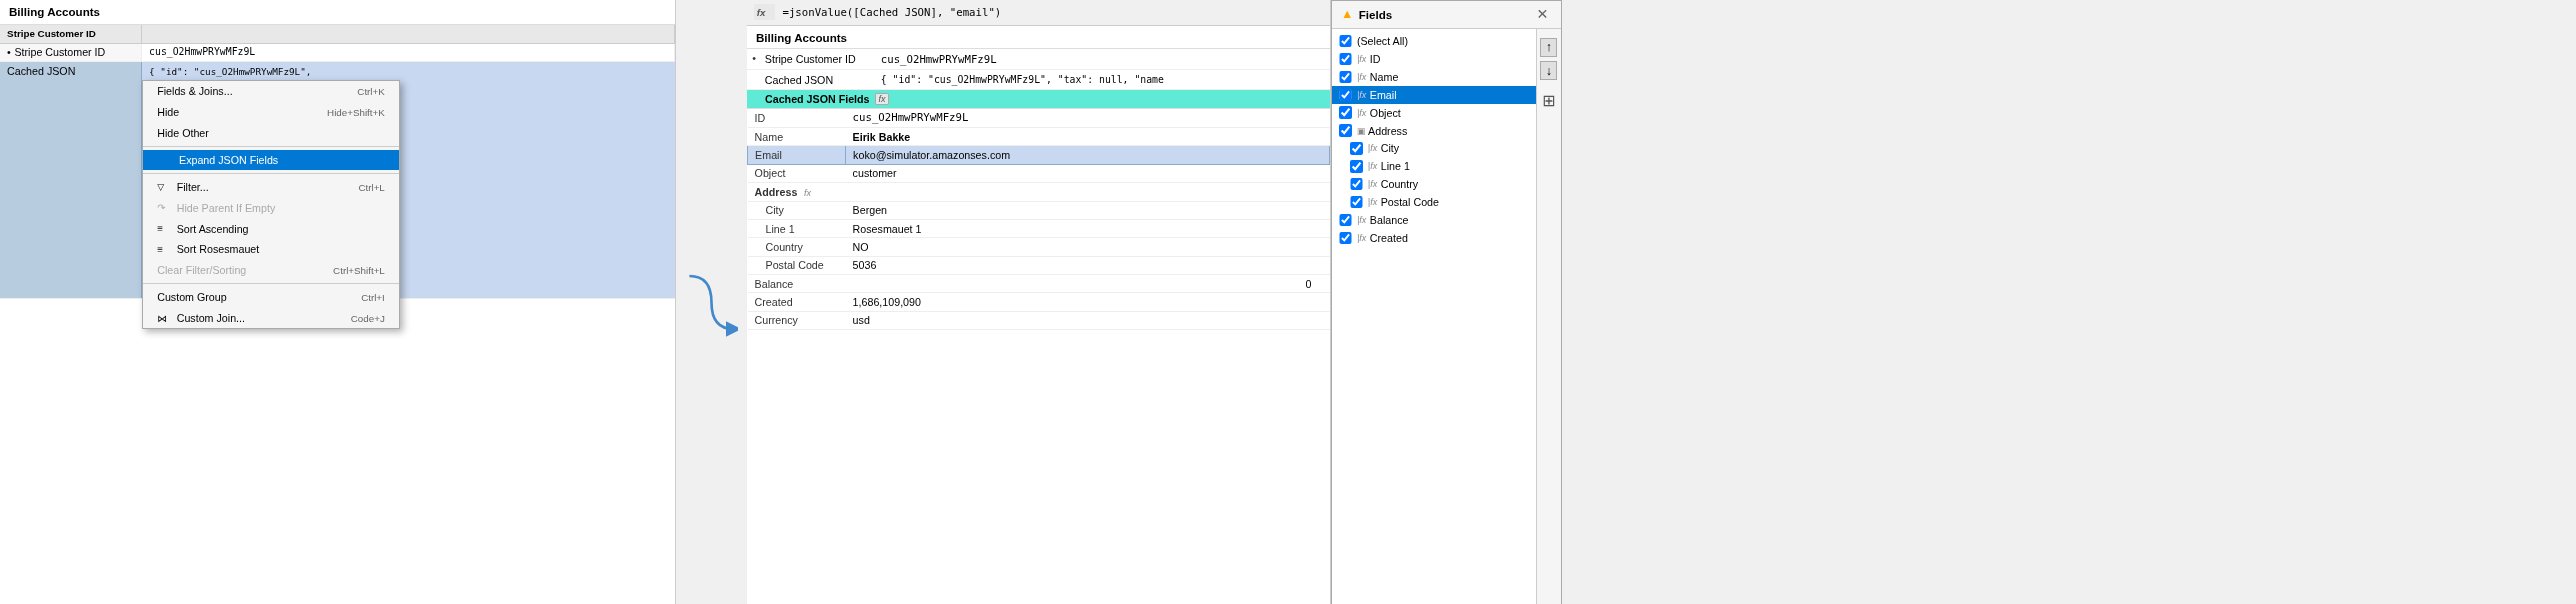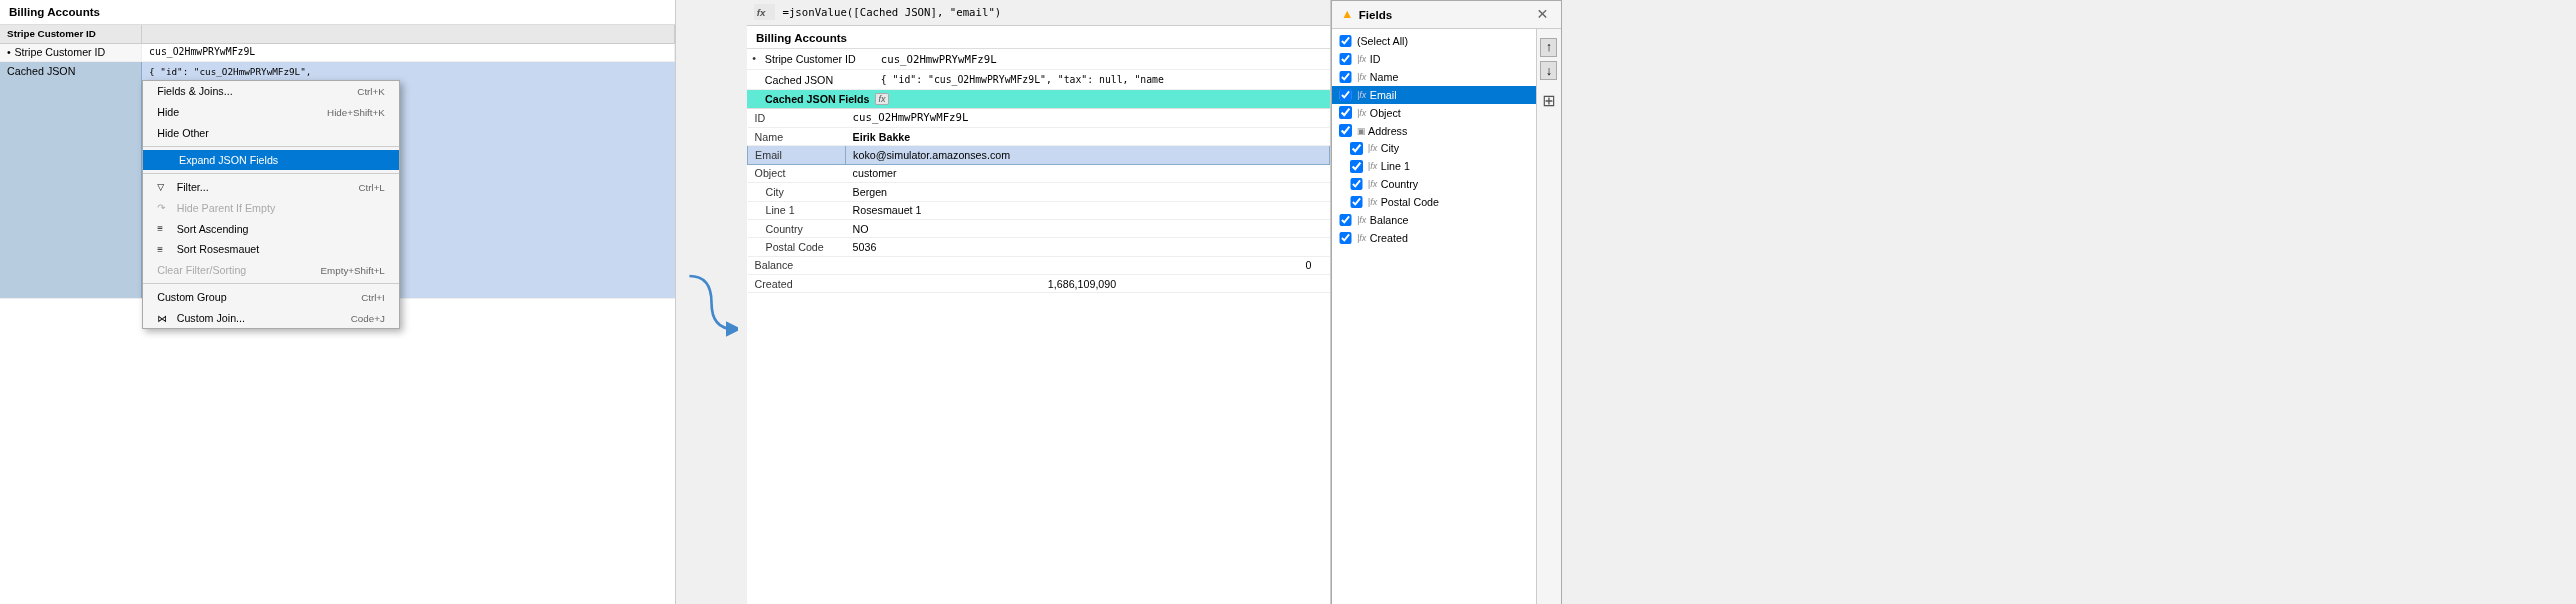--- a/index.html
+++ b/index.html
@@ -379,21 +379,21 @@
       <span class="menu-label">Sort Ascending</span>
       <span class="menu-shortcut"></span>
     </div>
     <div class="menu-item">
       <span class="menu-icon" style="font-size:9.8px;">≡</span>
       <span class="menu-label">Sort Rosesmauet</span>
       <span class="menu-shortcut"></span>
     </div>
     <div class="menu-item disabled">
       <span class="menu-label">Clear Filter/Sorting</span>
-      <span class="menu-shortcut">Empty+Shift+L</span>
+      <span class="menu-shortcut">Ctrl+Shift+L</span>
     </div>
     <div class="menu-separator"></div>
     <div class="menu-item">
       <span class="menu-label">Custom Group</span>
       <span class="menu-shortcut">Ctrl+I</span>
     </div>
     <div class="menu-item">
       <span class="menu-icon" style="font-size:9.8px;">⋈</span>
       <span class="menu-label">Custom Join...</span>
       <span class="menu-shortcut">Code+J</span>
@@ -462,20 +462,26 @@
         <tr class="rp-row-highlight">
           <td class="rp-label">Email</td>
           <td class="rp-value">koko@simulator.amazonses.com</td>
         </tr>
 
         <tr>
           <td class="rp-label">Object</td>
           <td class="rp-value">customer</td>
         </tr>
 
+        <tr>
+          <td class="rp-label" style="font-weight:bold;">Address
+            <span style="font-style:italic; font-size:9px; color:#888; font-weight:normal; margin-left:3.6px;">fx</span>
+          </td>
+          <td></td>
+        </tr>
 
         <tr>
           <td class="rp-label" style="padding-left:18px;">City</td>
           <td class="rp-value">Bergen</td>
         </tr>
 
         <tr>
           <td class="rp-label" style="padding-left:18px;">Line 1</td>
           <td class="rp-value">Rosesmauet 1</td>
         </tr>
@@ -490,23 +496,27 @@
           <td class="rp-value">5036</td>
         </tr>
 
         <tr>
           <td class="rp-label">Balance</td>
           <td class="rp-value" style="text-align:right; padding-right:18px;">0</td>
         </tr>
 
         <tr>
           <td class="rp-label">Created</td>
-          <td class="rp-value" style="text-align:center; padding-right:18px;">1,686,109,090</td>
-        </tr>
-
+          <td class="rp-value" style="text-align:left; padding-right:18px;">1,686,109,090</td>
+        </tr>
+
+        <tr>
+          <td class="rp-label">Currency</td>
+          <td class="rp-value">usd</td>
+        </tr>
 
       </tbody>
     </table>
   </div>
 </div>
 
 <div class="fields-panel">
   <div class="fields-header">
     <div class="fields-title">
       <span class="warning-icon">▲</span>

